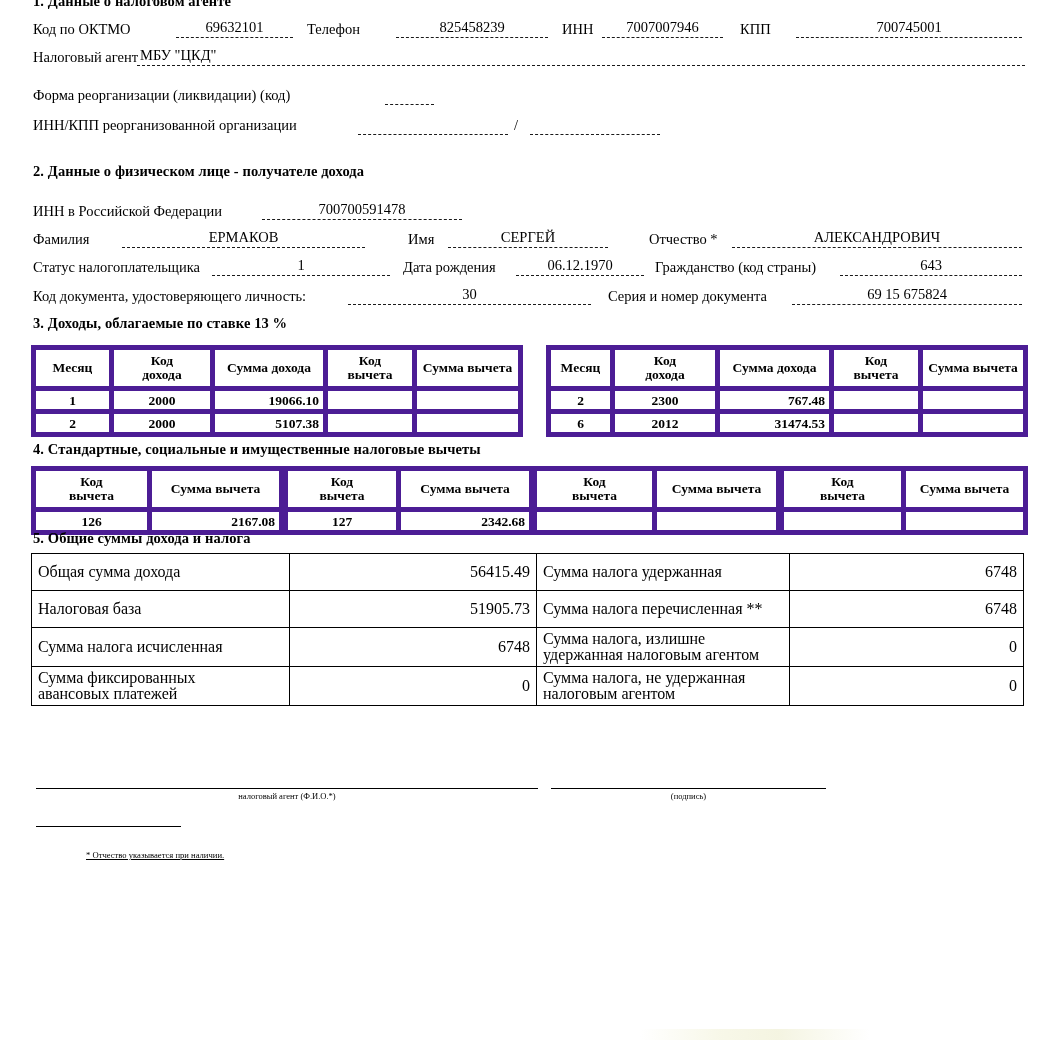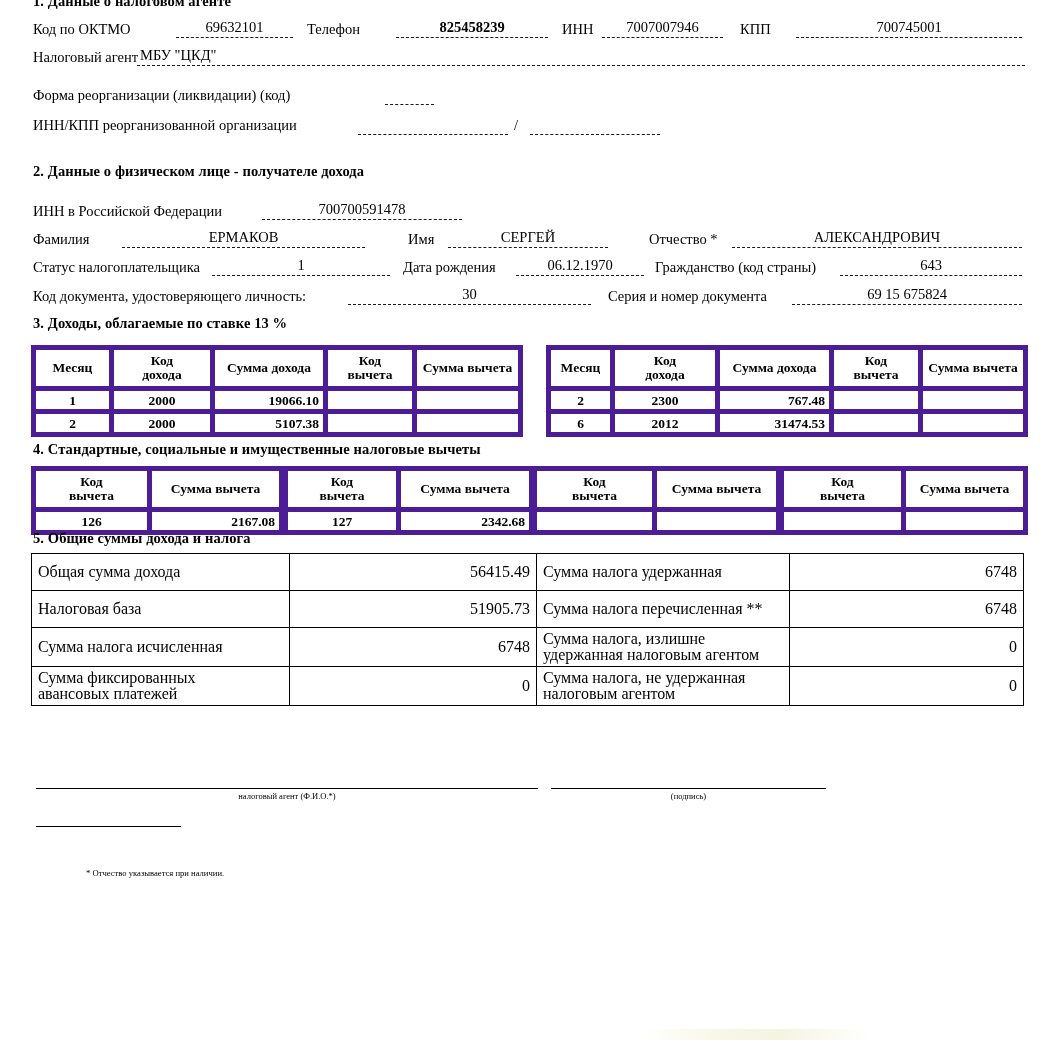--- a/index.html
+++ b/index.html
@@ -118,21 +118,21 @@
 <body>
 
 <div class="page">
 
   <div class="abs sec-title" style="left:33px; top:-7px;">1. Данные о налоговом агенте</div>
 
   <div class="abs lbl" style="left:33px; top:21px;">Код по ОКТМО</div>
   <div class="abs field" style="left:176px; top:19px; width:117px;">69632101</div>
 
   <div class="abs lbl" style="left:307px; top:21px;">Телефон</div>
-  <div class="abs field" style="left:396px; top:19px; width:152px;font-weight:bold;">825458239</div>
+  <div class="abs field" style="left:396px; top:19px; width:152px;">825458239</div>
 
   <div class="abs lbl" style="left:562px; top:21px;">ИНН</div>
   <div class="abs field" style="left:602px; top:19px; width:121px;">7007007946</div>
 
   <div class="abs lbl" style="left:740px; top:21px;">КПП</div>
   <div class="abs field" style="left:796px; top:19px; width:226px;">700745001</div>
 
   <div class="abs lbl" style="left:33px; top:49px;">Налоговый агент</div>
   <div class="abs field" style="left:137px; top:47px; width:885px; text-align:left; padding-left:3px;">МБУ "ЦКД"</div>
 
@@ -399,17 +399,17 @@
   </div>
 
   <div class="abs" style="left:551px; top:788px; width:275px;">
     <div class="sig-rule"></div>
     <div class="sig-cap">(подпись)</div>
   </div>
 
   <div class="abs" style="left:36px; top:826px; width:145px;">
     <div class="foot-rule"></div>
   </div>
-  <div class="abs foot-note" style="left:86px; top:868px;">*   Отчество указывается при наличии.</div>
+  <div class="abs foot-note" style="left:86px; top:850px;text-decoration:underline;">*   Отчество указывается при наличии.</div>
 
   <div class="abs bottom-smudge" style="left:640px; top:1029px; width:230px; height:11px;"></div>
 
 </div>
 
 </body></html>

